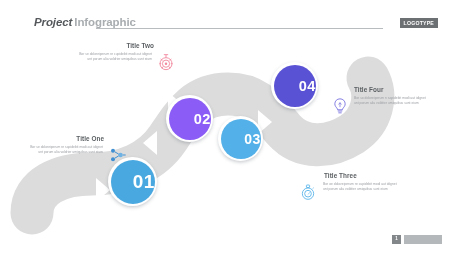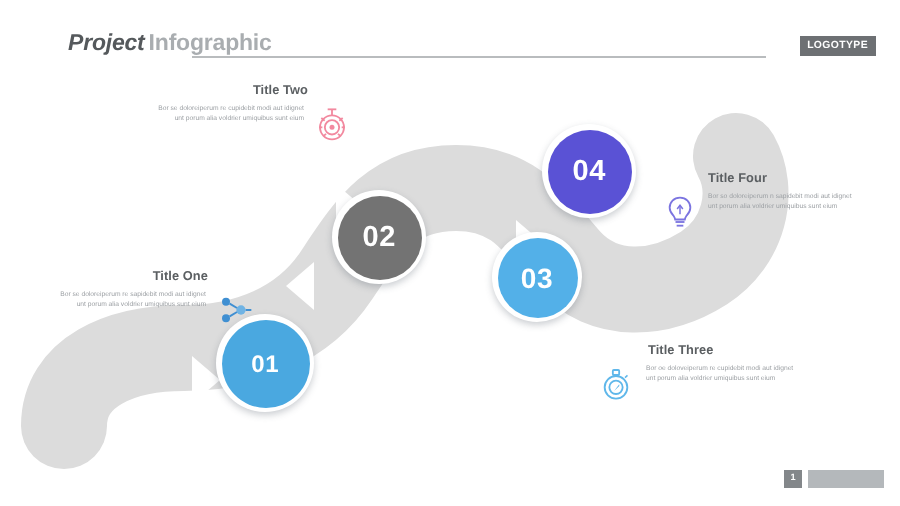--- a/index.html
+++ b/index.html
@@ -73,31 +73,31 @@
     box-shadow: 0 1.5px 3.5px rgba(70,80,95,0.28);
     display: flex;
     align-items: center;
     justify-content: center;
   }
   .node-inner {
     border-radius: 50%;
     width: 100%; height: 100%;
     display: flex;
     align-items: center;
-    justify-content: center;
+    justify-content: flex-end;
     color: #ffffff;
     font-weight: bold;
     letter-spacing: 0.3px;
   }
   .node-1 { left: 108px; top: 119px; width: 44px;  height: 44px;  padding: 2.6px; }
   .node-2 { left: 166px; top: 57px;  width: 42px;  height: 42px;  padding: 2.6px; }
-  .node-3 { left: 246px; top: 78px;  width: 40px;  height: 40px;  padding: 2.5px; }
+  .node-3 { left: 218px; top: 78px;  width: 40px;  height: 40px;  padding: 2.5px; }
   .node-4 { left: 271px; top: 24px;  width: 42px;  height: 42px;  padding: 2.6px; }
 
-  .node-1 .node-inner { font-size: 12px; }
+  .node-1 .node-inner { font-size: 19px; }
   .node-2 .node-inner { font-size: 14.5px; }
   .node-3 .node-inner { font-size: 14px; }
   .node-4 .node-inner { font-size: 14.5px; }
 
   
   .block { position: absolute; }
   .block-title {
     font-size: 6.4px;
     font-weight: bold;
     color: #5b5f62;
@@ -199,21 +199,21 @@
       <path d="M 157 93 L 143 105 L 157 117 Z"></path>
     </g>
   </svg>
 
   <div class="node node-1">
     <div class="node-inner" style="background:#4aa8e0">
       <span>01</span>
     </div>
   </div>
   <div class="node node-2">
-    <div class="node-inner" style="background:#737373">
+    <div class="node-inner" style="background:#8b5cf6">
       <span>02</span>
     </div>
   </div>
   <div class="node node-3">
     <div class="node-inner" style="background:#53b0e8">
       <span>03</span>
     </div>
   </div>
   <div class="node node-4">
     <div class="node-inner" style="background:#5a52d5">

